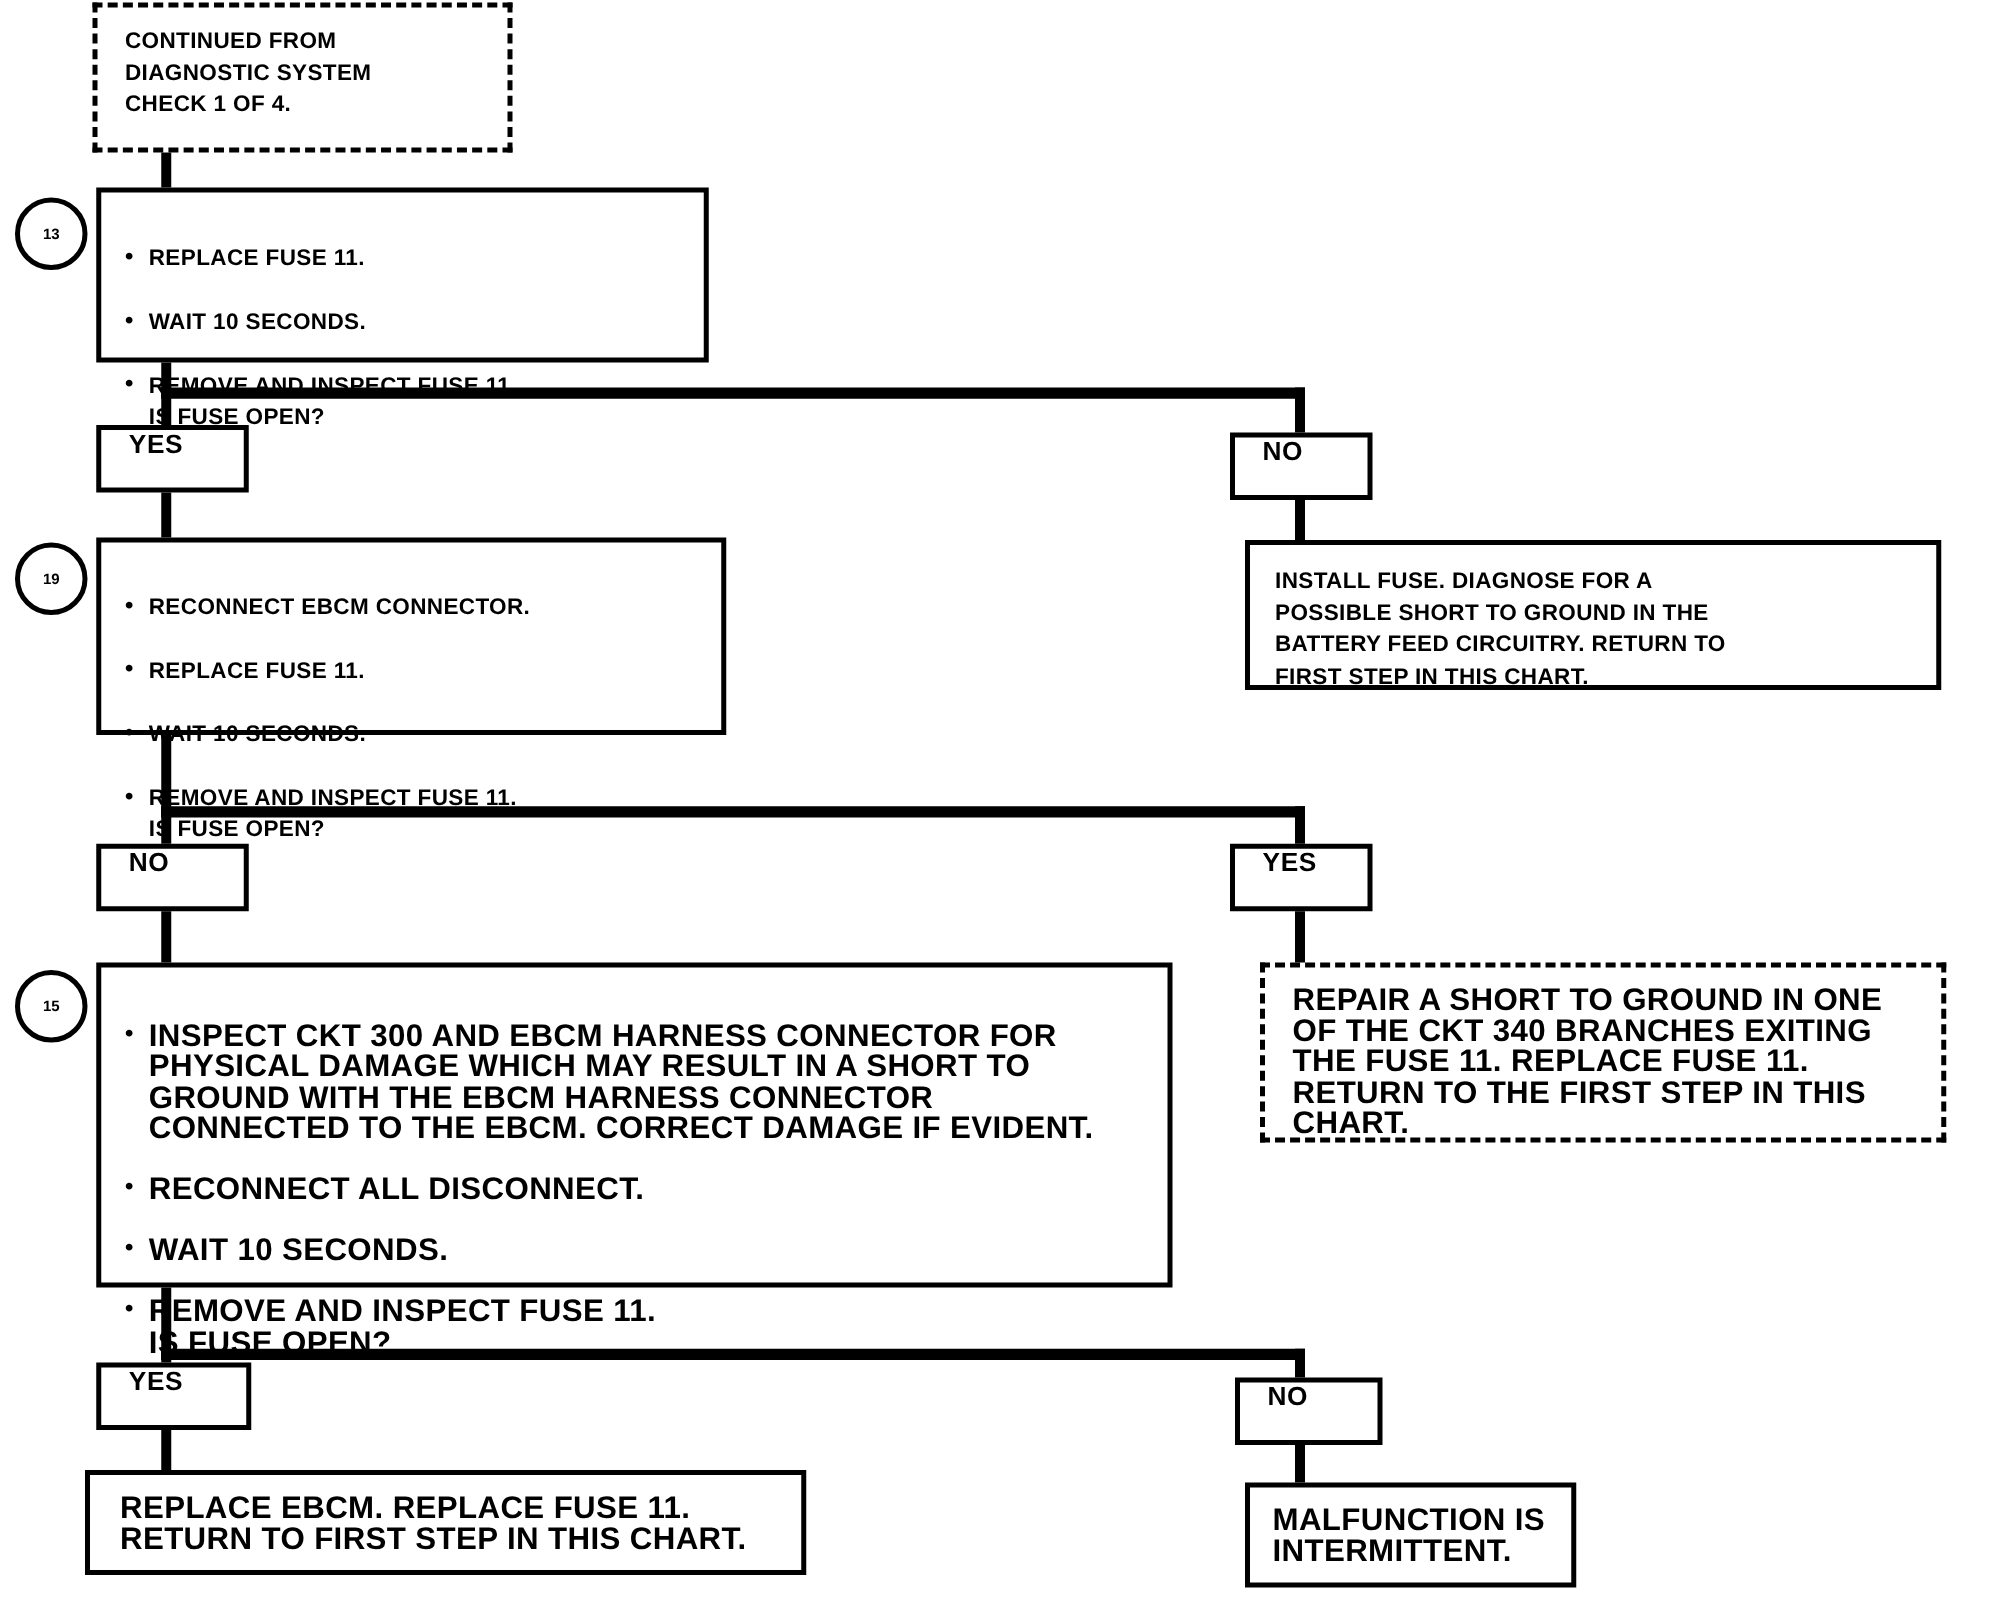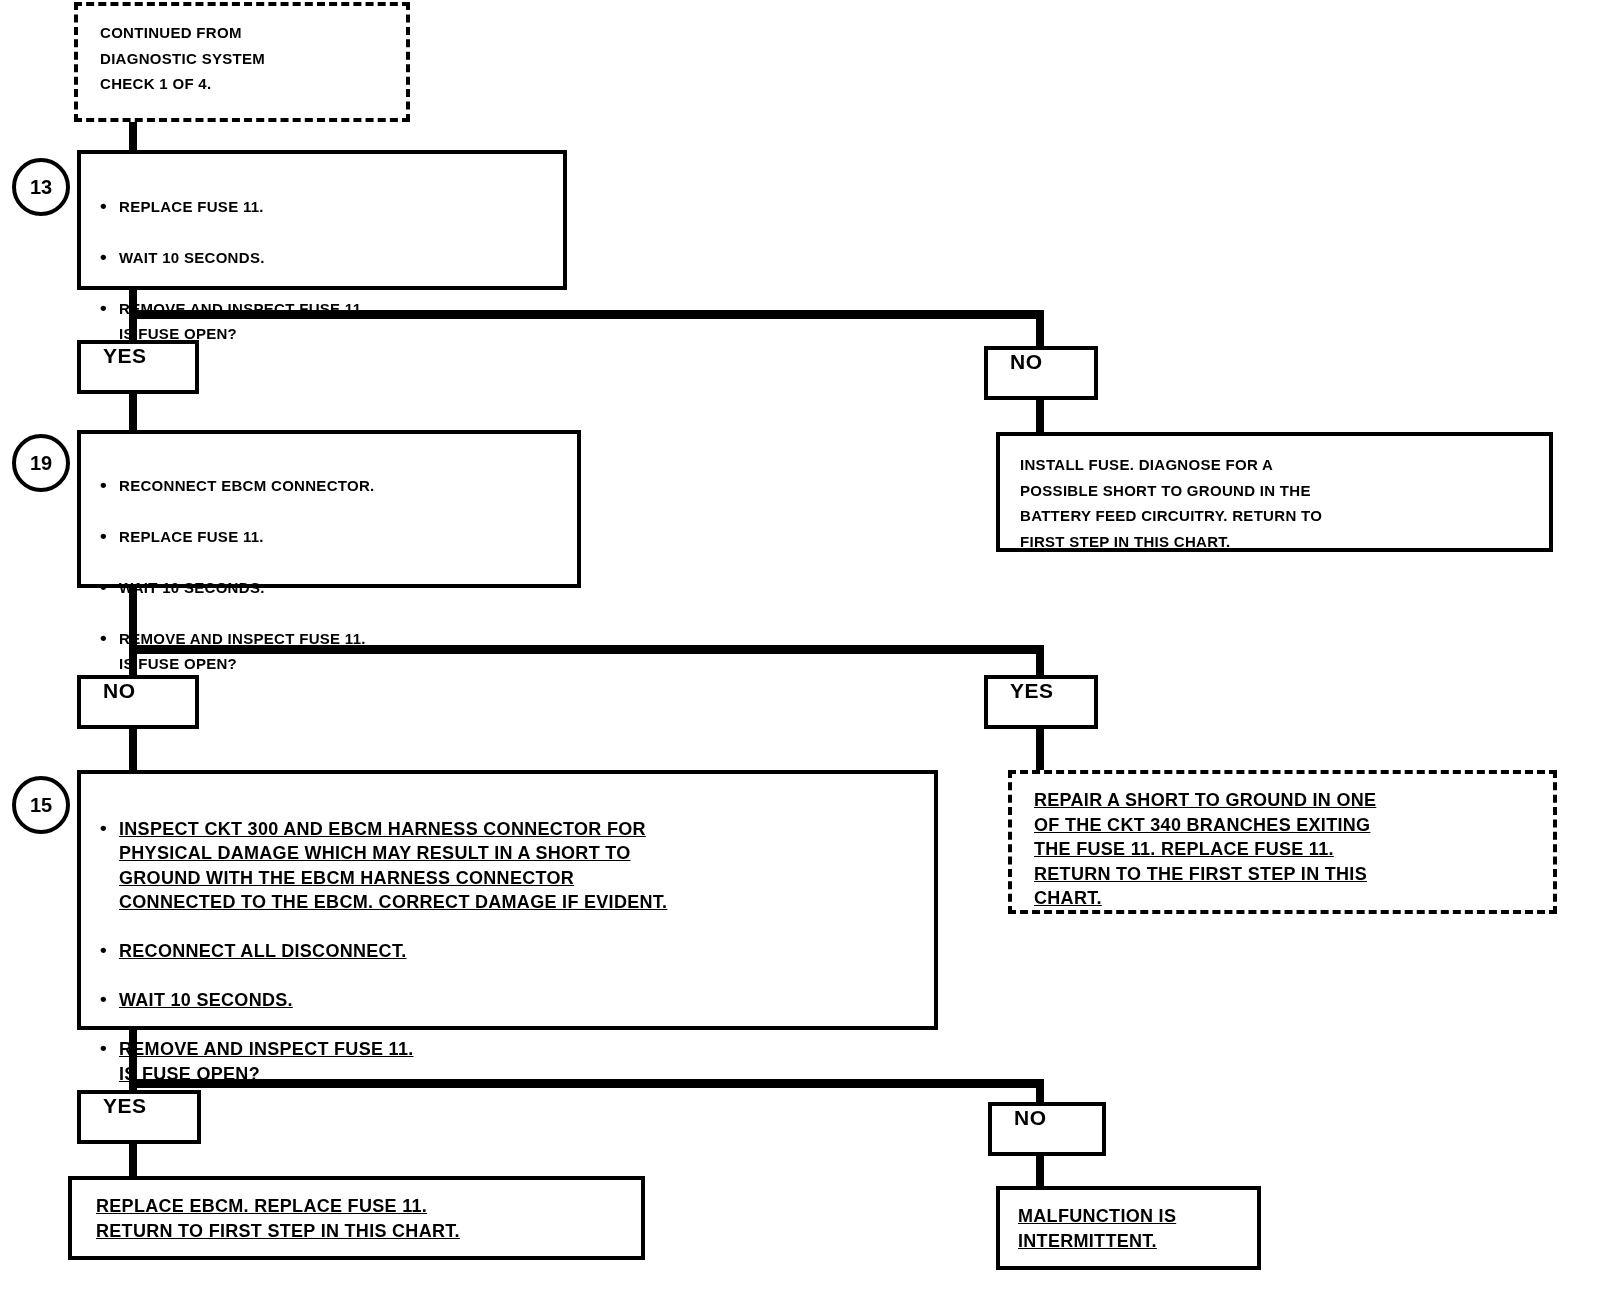--- a/index.html
+++ b/index.html
@@ -31,30 +31,29 @@
 
   
   .box-dashed {
     border: 4px dashed #000000;
   }
 
   
   .box-text {
     font-family: "Liberation Sans", sans-serif;
     font-weight: bold;
-    font-size: 15px;
+    font-size: 18px;
     line-height: 25.5px;
     letter-spacing: 0.3px;
     color: #000000;
     white-space: pre-line;
   }
   .box-text.compact {
-    font-size: 18px;
+    font-size: 25px;
     line-height: 24.5px;
-    text-decoration: underline;
   }
 
   
   .bullets {
     list-style: none;
     margin: 0;
     padding: 0;
   }
   .bullets li {
     position: relative;
@@ -92,21 +91,21 @@
     border: 4px solid #000000;
     border-radius: 50%;
     background: #ffffff;
     display: flex;
     align-items: center;
     justify-content: center;
   }
   .step-circle .num {
     font-family: "Liberation Sans", sans-serif;
     font-weight: bold;
-    font-size: 20px;
+    font-size: 12px;
     color: #000000;
     line-height: 1;
   }
 
   
   .conn {
     position: absolute;
     background: #000000;
   }
 </style>

